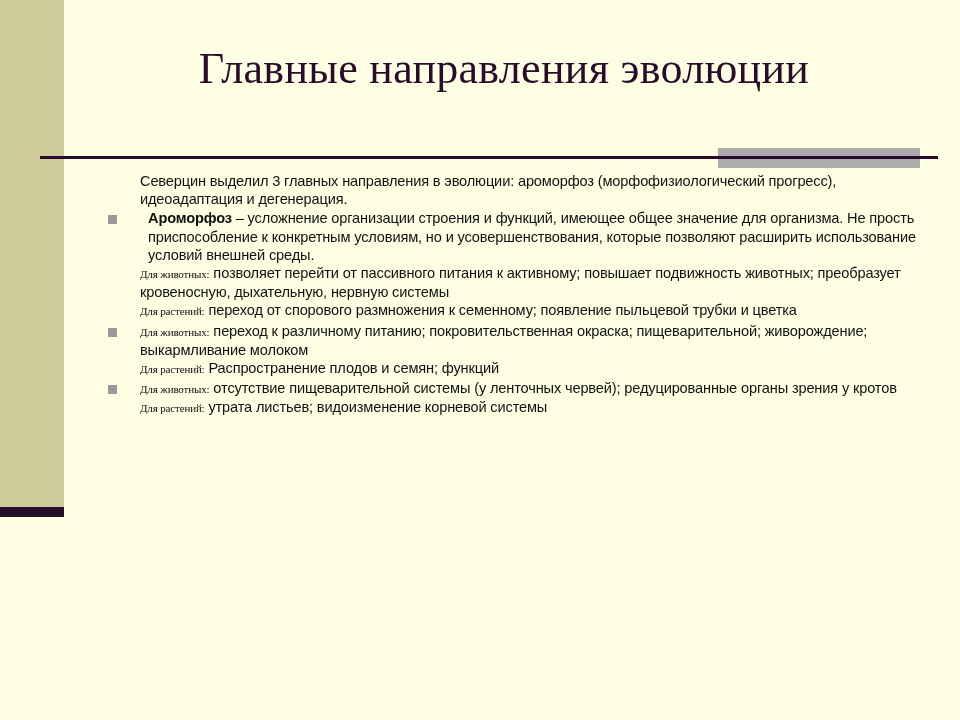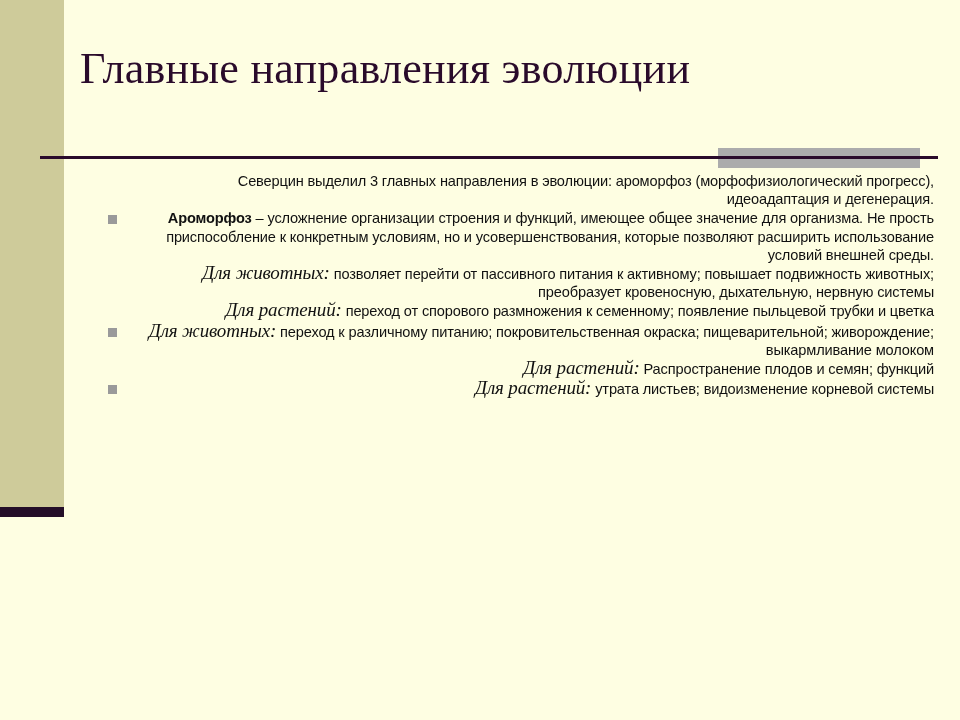--- a/index.html
+++ b/index.html
@@ -42,24 +42,24 @@
     left: 64px;
     top: 46px;
     width: 880px;
     height: 90px;
   }
   .slide-title {
     font-family: "Liberation Serif", serif;
     font-size: 44px;
     font-weight: normal;
     color: #2A0B2B;
+    text-align: center;
     margin: 0;
     line-height: 1.05;
     letter-spacing: 0.3px;
-    padding-left: 16px;
   }
   
   .divider-wrap {
     position: absolute;
     left: 0;
     top: 140px;
     width: 960px;
     height: 32px;
   }
   .grey-tab {
@@ -77,21 +77,20 @@
     width: 898px;
     height: 3px;
     background: #2A0B2B;
   }
   
   .body-area {
     position: absolute;
     left: 104px;
     top: 172px;
     width: 830px;
-    text-align: right;
   }
   .intro {
     margin: 0 0 0 36px;
     font-size: 14.6px;
     line-height: 18.2px;
     color: #111111;
     letter-spacing: -0.15px;
   }
   .bullet-block {
     position: relative;
@@ -117,22 +116,21 @@
   }
   .sub-line {
     margin: 0 0 0 36px;
     font-size: 14.6px;
     line-height: 18.2px;
     color: #111111;
     letter-spacing: -0.15px;
   }
   .sub-line .lead {
     font-family: "Liberation Serif", serif;
-    font-style: italic;
-    font-size: 19px;
+    font-size: 11px;
   }
 </style>
 </head>
 <body>
 
 <div class="slide">
 
   <div class="side-band"></div>
   <div class="side-band-accent"></div>
 
@@ -157,17 +155,18 @@
     </div>
 
     <div class="bullet-block">
       <span class="bullet-marker"></span>
       <p class="sub-line"><span class="lead">Для животных:</span><span> переход к различному питанию; покровительственная окраска; пищеварительной; живорождение; выкармливание молоком</span></p>
       <p class="sub-line"><span class="lead">Для растений:</span><span> Распространение плодов и семян; функций</span></p>
     </div>
 
     <div class="bullet-block">
       <span class="bullet-marker"></span>
+      <p class="sub-line"><span class="lead">Для животных:</span><span> отсутствие пищеварительной системы (у ленточных червей); редуцированные органы зрения у кротов</span></p>
       <p class="sub-line"><span class="lead">Для растений:</span><span> утрата листьев; видоизменение корневой системы</span></p>
     </div>
 
   </div>
 </div>
 
 </body></html>

